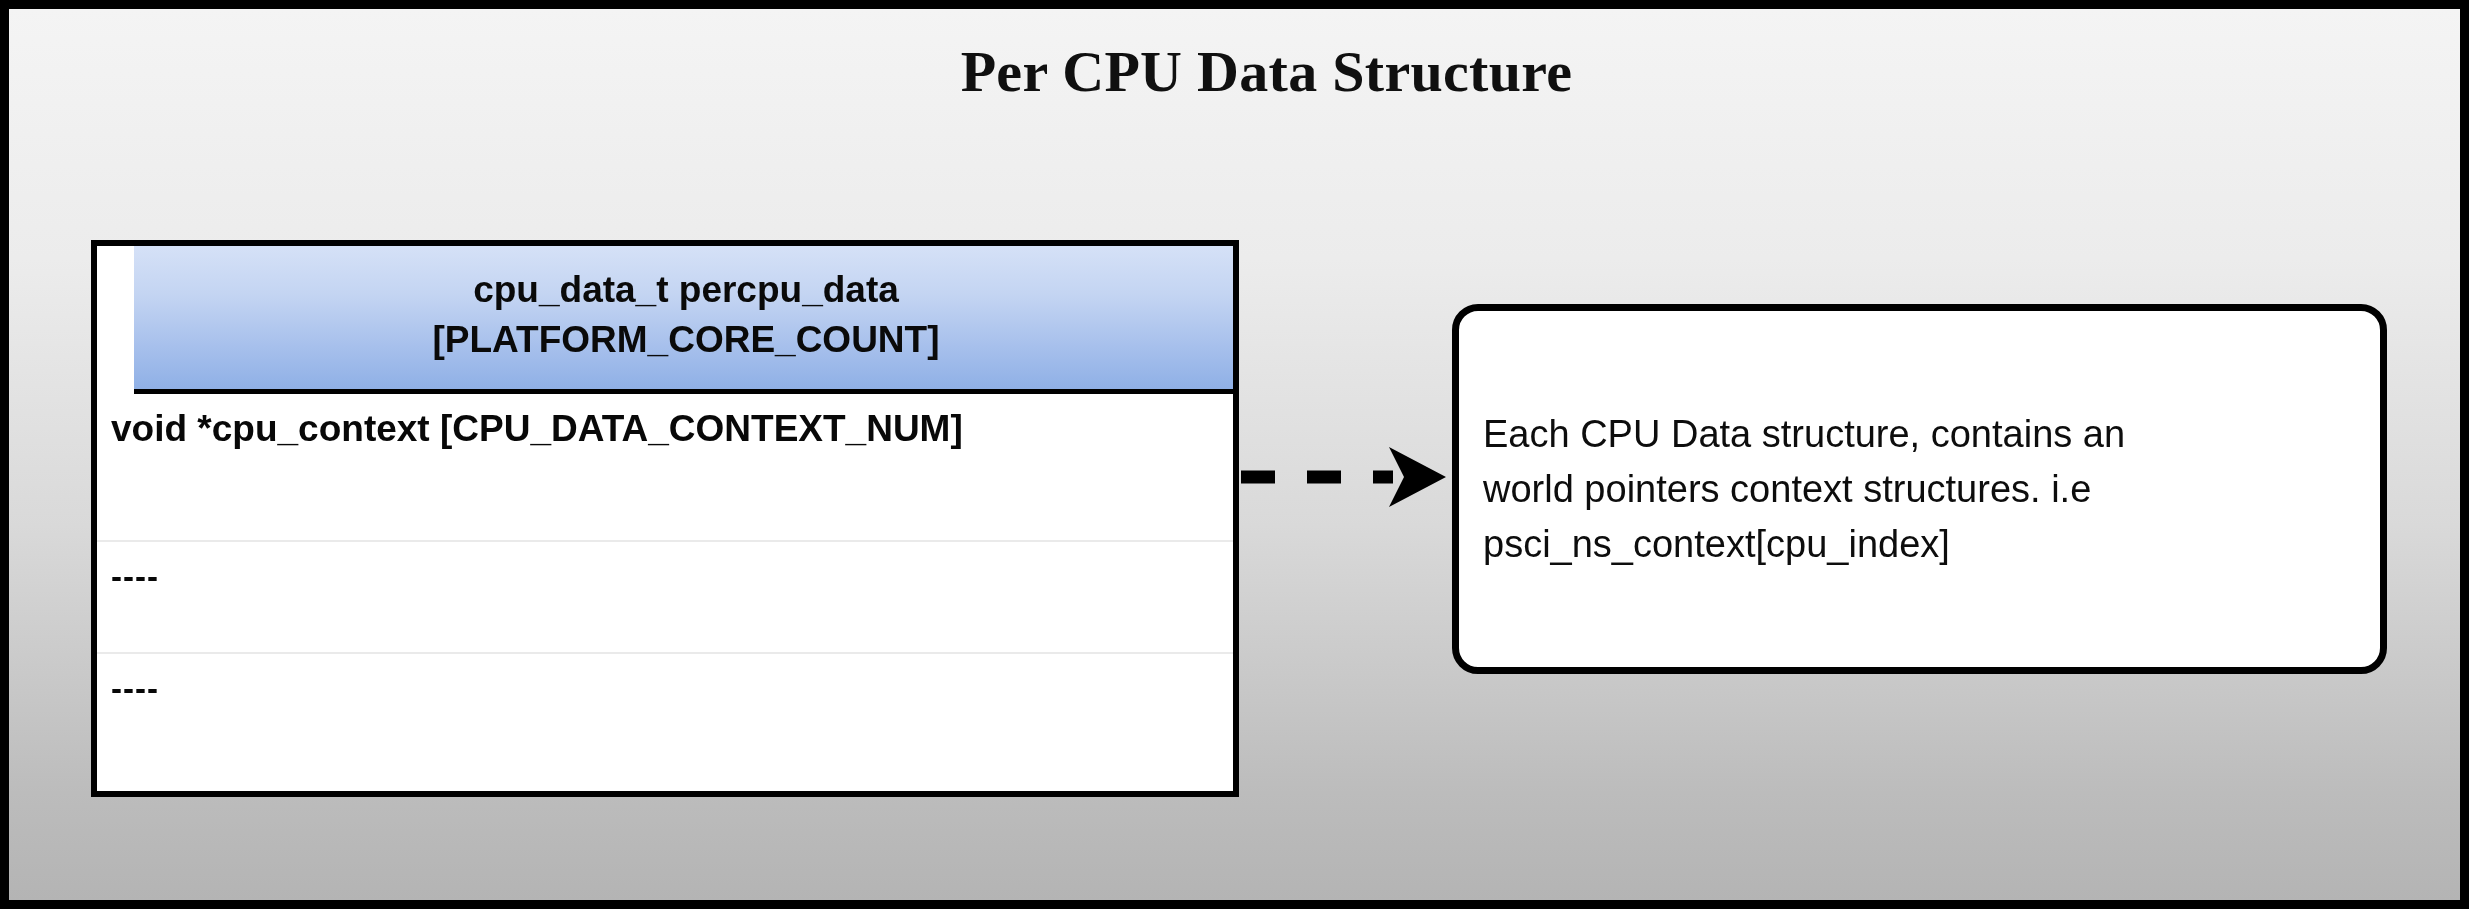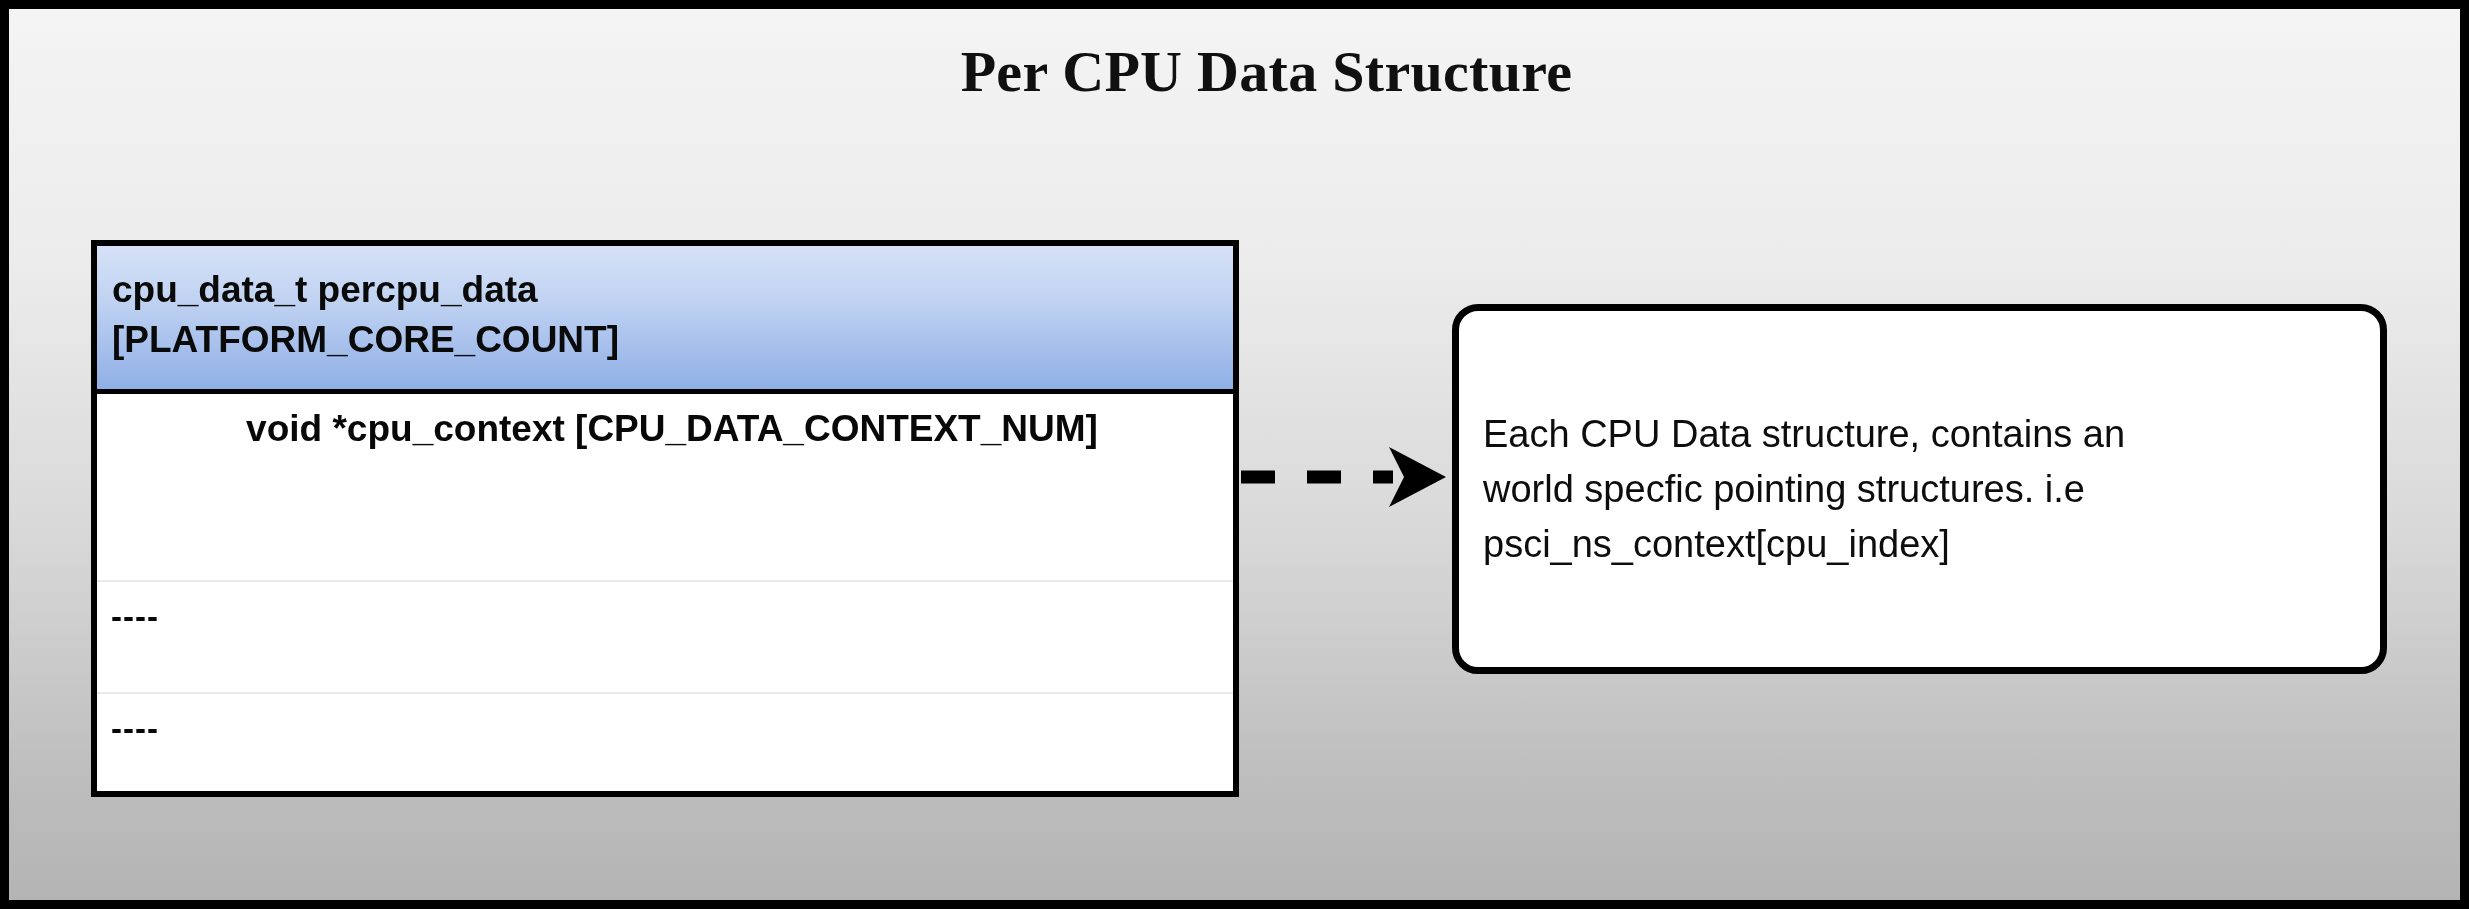--- a/index.html
+++ b/index.html
@@ -48,22 +48,24 @@
     background: #ffffff;
   }
 
   #struct-header {
     height: 148px;
     box-sizing: border-box;
     border-bottom: 5px solid #000000;
     background: linear-gradient(to bottom, #d5e1f7 0%, #c3d4f2 35%, #a7c0ec 70%, #8fb0e6 100%);
     display: flex;
     flex-direction: column;
+    align-items: center;
     justify-content: center;
-    padding: 0 20px 6px 15px;
+    padding: 0 20px 6px 25px;
+    margin-left: 37px;
   }
 
   .struct-header-line {
     font-family: "Liberation Sans", "DejaVu Sans", sans-serif;
     font-weight: bold;
     font-size: 37px;
     line-height: 50px;
     color: #0a0a0a;
     white-space: nowrap;
   }
@@ -76,22 +78,21 @@
     font-family: "Liberation Sans", "DejaVu Sans", sans-serif;
     font-weight: bold;
     font-size: 37px;
     line-height: 46px;
     color: #080808;
     white-space: nowrap;
     overflow: visible;
   }
 
   .struct-row.tall {
-    height: 188px;
-    text-align: center;
+    height: 148px;
   }
 
   .struct-row.last {
     border-bottom: none;
     height: 143px;
   }
 
   .struct-row.dashes {
     font-size: 33px;
     letter-spacing: 1px;
@@ -158,17 +159,17 @@
 
   <div id="connector">
     <svg width="215" height="76" viewBox="0 0 215 76" xmlns="http://www.w3.org/2000/svg">
       <line x1="0" y1="38" x2="152" y2="38" stroke="#000000" stroke-width="13" stroke-dasharray="34,32" stroke-linecap="butt"></line>
       <path d="M 148 8 L 205 38 L 148 68 L 163 38 Z" fill="#000000"></path>
     </svg>
   </div>
 
   <div id="callout">
     <div class="callout-line">Each CPU Data structure, contains an</div>
-    <div class="callout-line">world specfic pointing structures. i.e</div>
+    <div class="callout-line">world pointers context structures. i.e</div>
     <div class="callout-line">psci_ns_context[cpu_index]</div>
   </div>
 
 </div>
 
 </body></html>

